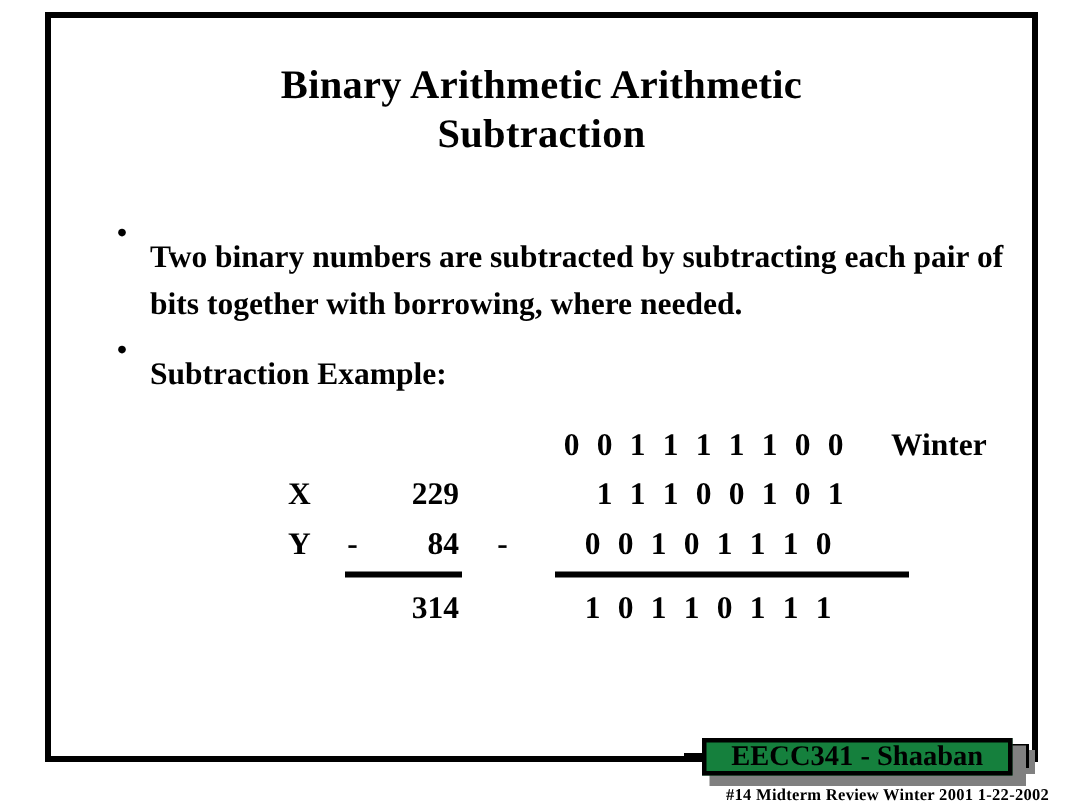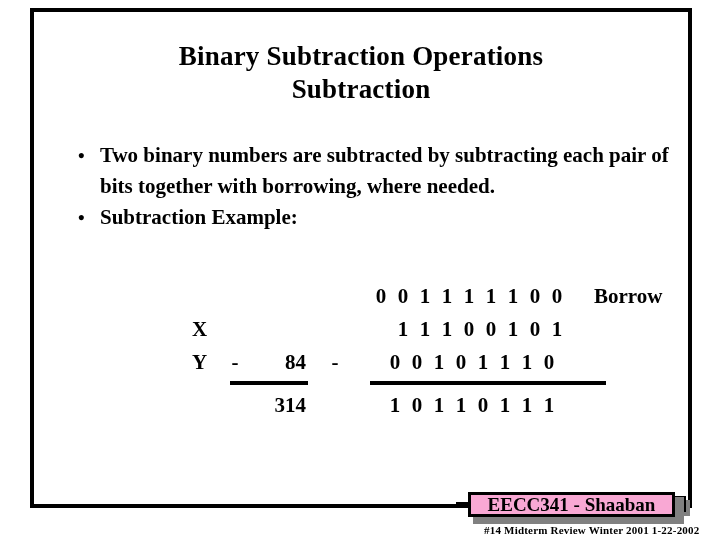--- a/index.html
+++ b/index.html
@@ -59,20 +59,21 @@
   }
   .bullet-mark {
     width: 22px;
     flex: 0 0 22px;
     text-align: left;
     font-size: 19px;
     line-height: 31px;
   }
   .bullet-text {
     flex: 1 1 auto;
+    margin-top: 16px;
   }
 
   
   #arithmetic {
     position: absolute;
     left: 0;
     top: 268px;
     width: 100%;
     font-weight: bold;
     font-size: 21px;
@@ -164,21 +165,21 @@
     width: 211px;
     height: 27px;
     background: #808080;
   }
   .badge-box {
     position: absolute;
     left: 0;
     top: 0;
     width: 207px;
     height: 25px;
-    background: #f9a8d4;
+    background: #15803d;
     border: 3px solid #000000;
     box-sizing: border-box;
     display: flex;
     align-items: center;
     justify-content: center;
   }
   .badge-text {
     font-size: 19px;
     font-weight: bold;
     line-height: 19px;
@@ -222,21 +223,21 @@
     white-space: nowrap;
     letter-spacing: 0.2px;
   }
 </style>
 </head>
 <body>
 
 <div id="slide-frame">
 
   <div id="title-block">
-    <div class="title-line">Binary Subtraction Operations</div>
+    <div class="title-line">Binary Arithmetic Arithmetic</div>
     <div class="title-line">Subtraction</div>
   </div>
 
   <div id="bullet-list">
     <div class="bullet-row">
       <span class="bullet-mark">•</span>
       <span class="bullet-text">Two binary numbers are subtracted by subtracting each pair of bits together with borrowing, where needed.</span>
     </div>
     <div class="bullet-row">
       <span class="bullet-mark">•</span>
@@ -251,25 +252,26 @@
         <span class="bit">0</span>
         <span class="bit">0</span>
         <span class="bit">1</span>
         <span class="bit">1</span>
         <span class="bit">1</span>
         <span class="bit">1</span>
         <span class="bit">1</span>
         <span class="bit">0</span>
         <span class="bit">0</span>
       </div>
-      <span class="borrow-label">Borrow</span>
+      <span class="borrow-label">Winter</span>
     </div>
 
     <div class="calc-row">
       <span class="dec-label">X</span>
+      <span class="dec-value">229</span>
       <div class="bits indent-1">
         <span class="bit">1</span>
         <span class="bit">1</span>
         <span class="bit">1</span>
         <span class="bit">0</span>
         <span class="bit">0</span>
         <span class="bit">1</span>
         <span class="bit">0</span>
         <span class="bit">1</span>
       </div>

